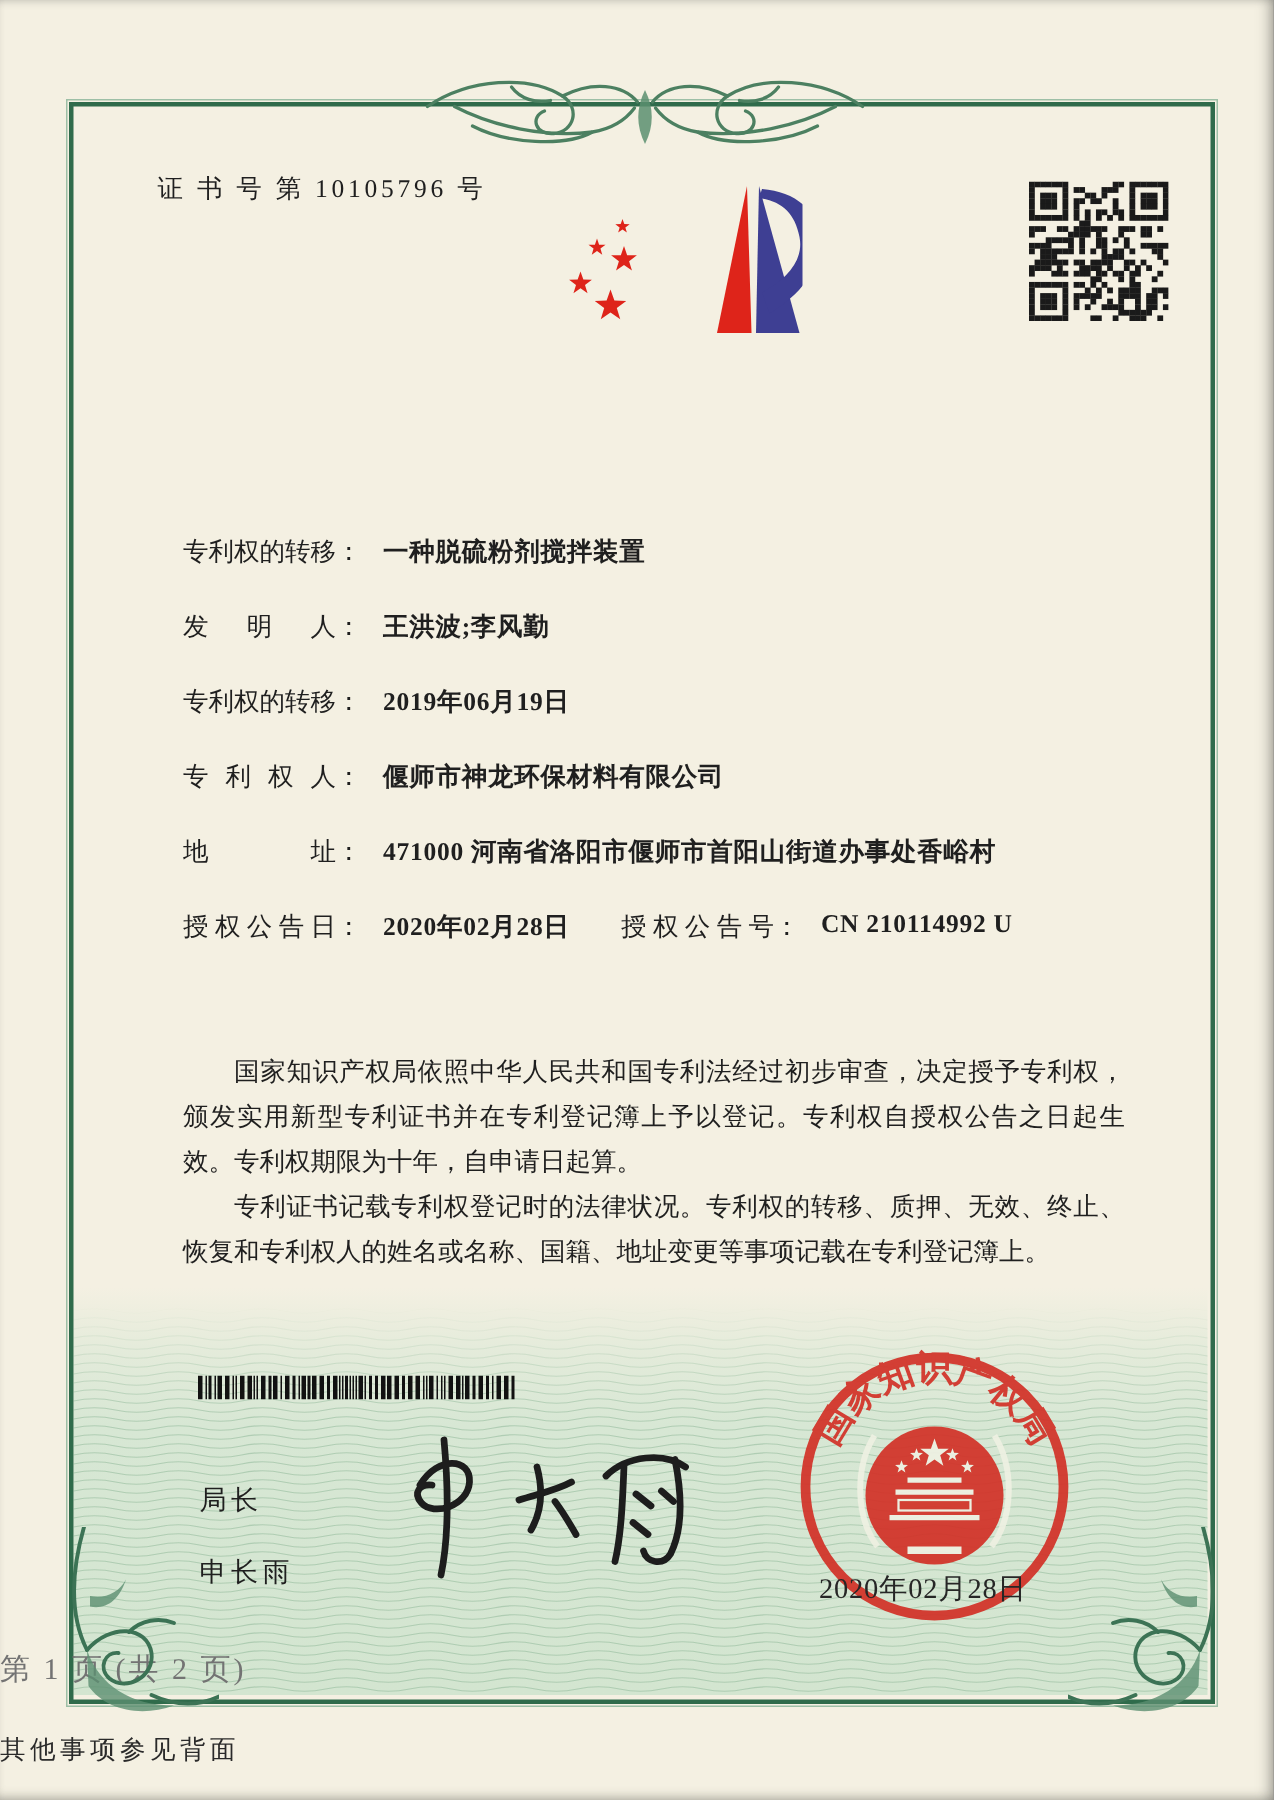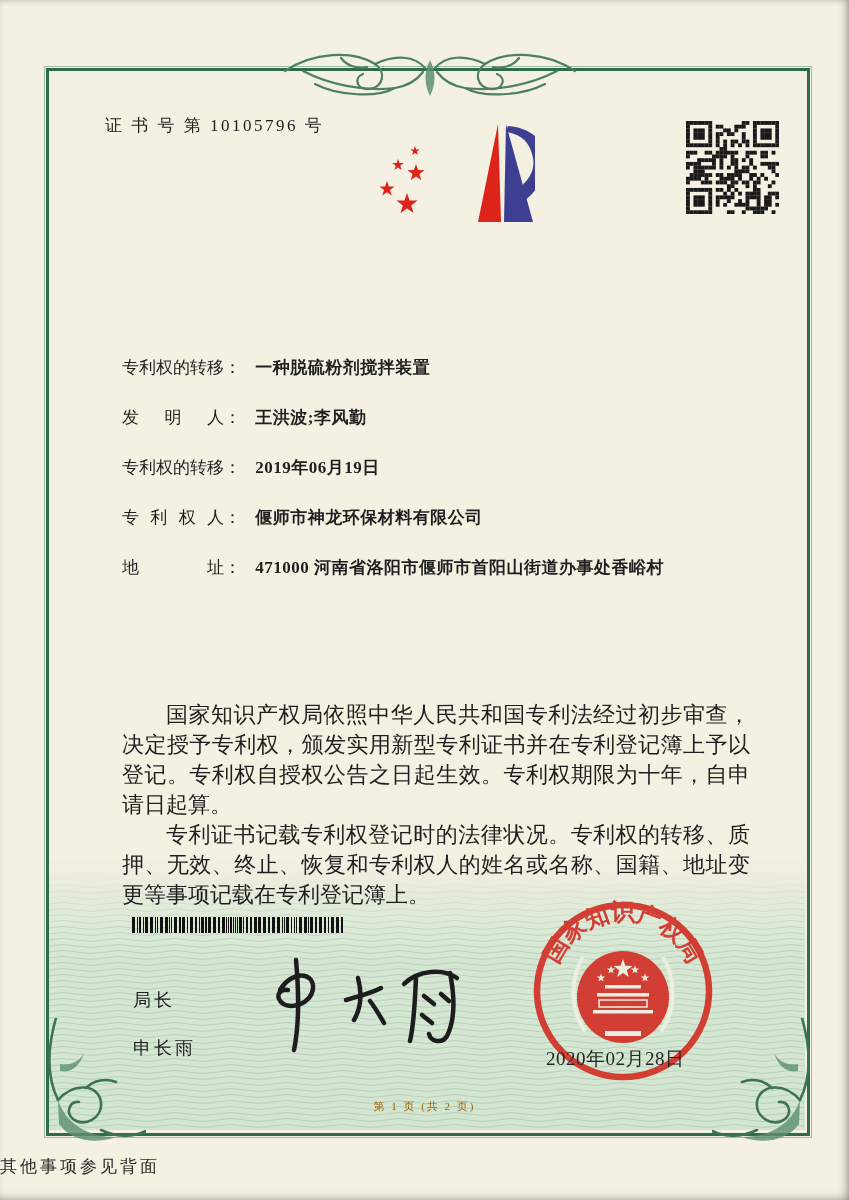--- a/index.html
+++ b/index.html
@@ -22,29 +22,29 @@
   .cert-no{position:absolute;left:105px;top:114px;font-size:17px;letter-spacing:2.5px;z-index:3;}
   .logo{position:absolute;left:375px;top:112px;z-index:3;}
   .qr{position:absolute;left:686px;top:121px;z-index:3;}
   .title{position:absolute;left:0;right:0;top:251px;text-align:center;font-size:41px;letter-spacing:9px;color:#111;z-index:3;}
   .fields{position:absolute;left:122px;top:356px;width:640px;z-index:3;font-size:17px;}
   .frow{height:24px;margin-bottom:26px;white-space:nowrap;}
   .flabel{display:inline-block;width:102px;text-align:justify;text-align-last:justify;vertical-align:top;}
   .fcolon{display:inline-block;vertical-align:top;}
   .fvalue{display:inline-block;margin-left:10px;vertical-align:top;letter-spacing:.5px;font-weight:bold;}
   .grant2{margin-left:30px;}
-  .paras{position:absolute;left:122px;top:700px;width:628px;z-index:3;font-size:22px;line-height:30px;text-align:justify;}
+  .paras{position:absolute;left:122px;top:700px;width:628px;z-index:3;font-size:17px;line-height:30px;text-align:justify;}
   .paras p{margin:0;text-indent:2em;}
   .barcode{position:absolute;left:132px;top:917px;z-index:3;}
   .officer{position:absolute;left:133px;top:988px;z-index:3;font-size:18px;letter-spacing:3px;}
   .officer .name{margin-top:24px;font-family:Liberation Serif, serif;}
   .signature{position:absolute;left:258px;top:948px;z-index:4;}
   .seal{position:absolute;left:513px;top:881px;z-index:4;}
   .seal-date{position:absolute;left:546px;top:1046px;width:170px;font-size:19px;letter-spacing:.5px;color:#262626;z-index:6;}
-  .page-info{position:absolute;left:0;right:0;top:1099px;text-align:center;font-size:11px;letter-spacing:2px;z-index:3;color:#a16207;}
+  .page-info{position:absolute;left:0;right:0;top:1099px;font-size:20px;letter-spacing:2px;z-index:3;color:#737373;}
   .back-note{position:absolute;left:0;right:0;top:1155px;font-size:17px;letter-spacing:3px;z-index:3;color:#2a2a2a;}
   .ornament-top{position:absolute;left:283px;top:44px;z-index:5;}
   .ornament-bl{position:absolute;left:46px;top:1018px;z-index:5;}
   .ornament-br{position:absolute;left:712px;top:1018px;z-index:5;}
 </style>
 </head>
 <body>
 
 <div class="page">
 
@@ -441,20 +441,26 @@
       <span class="fvalue">2019年06月19日</span>
     </div>
     <div class="frow">
       <span class="flabel">专利权人</span><span class="fcolon">：</span>
       <span class="fvalue">偃师市神龙环保材料有限公司</span>
     </div>
     <div class="frow">
       <span class="flabel">地址</span><span class="fcolon">：</span>
       <span class="fvalue">471000 河南省洛阳市偃师市首阳山街道办事处香峪村</span>
     </div>
+    <div class="frow">
+      <span class="flabel">授权公告日</span><span class="fcolon">：</span>
+      <span class="fvalue">2020年02月28日</span>
+      <span class="flabel grant2">授权公告号</span><span class="fcolon">：</span>
+      <span class="fvalue">CN 210114992 U</span>
+    </div>
   </div>
 
   <div class="paras">
     <p>国家知识产权局依照中华人民共和国专利法经过初步审查，决定授予专利权，颁发实用新型专利证书并在专利登记簿上予以登记。专利权自授权公告之日起生效。专利权期限为十年，自申请日起算。</p>
     <p>专利证书记载专利权登记时的法律状况。专利权的转移、质押、无效、终止、恢复和专利权人的姓名或名称、国籍、地址变更等事项记载在专利登记簿上。</p>
   </div>
 
   <svg class="barcode" id="barcode" width="215" height="16">
       <rect x="0" y="0" width="3" height="16" fill="#111"></rect>
       <rect x="5" y="0" width="1" height="16" fill="#111"></rect>

